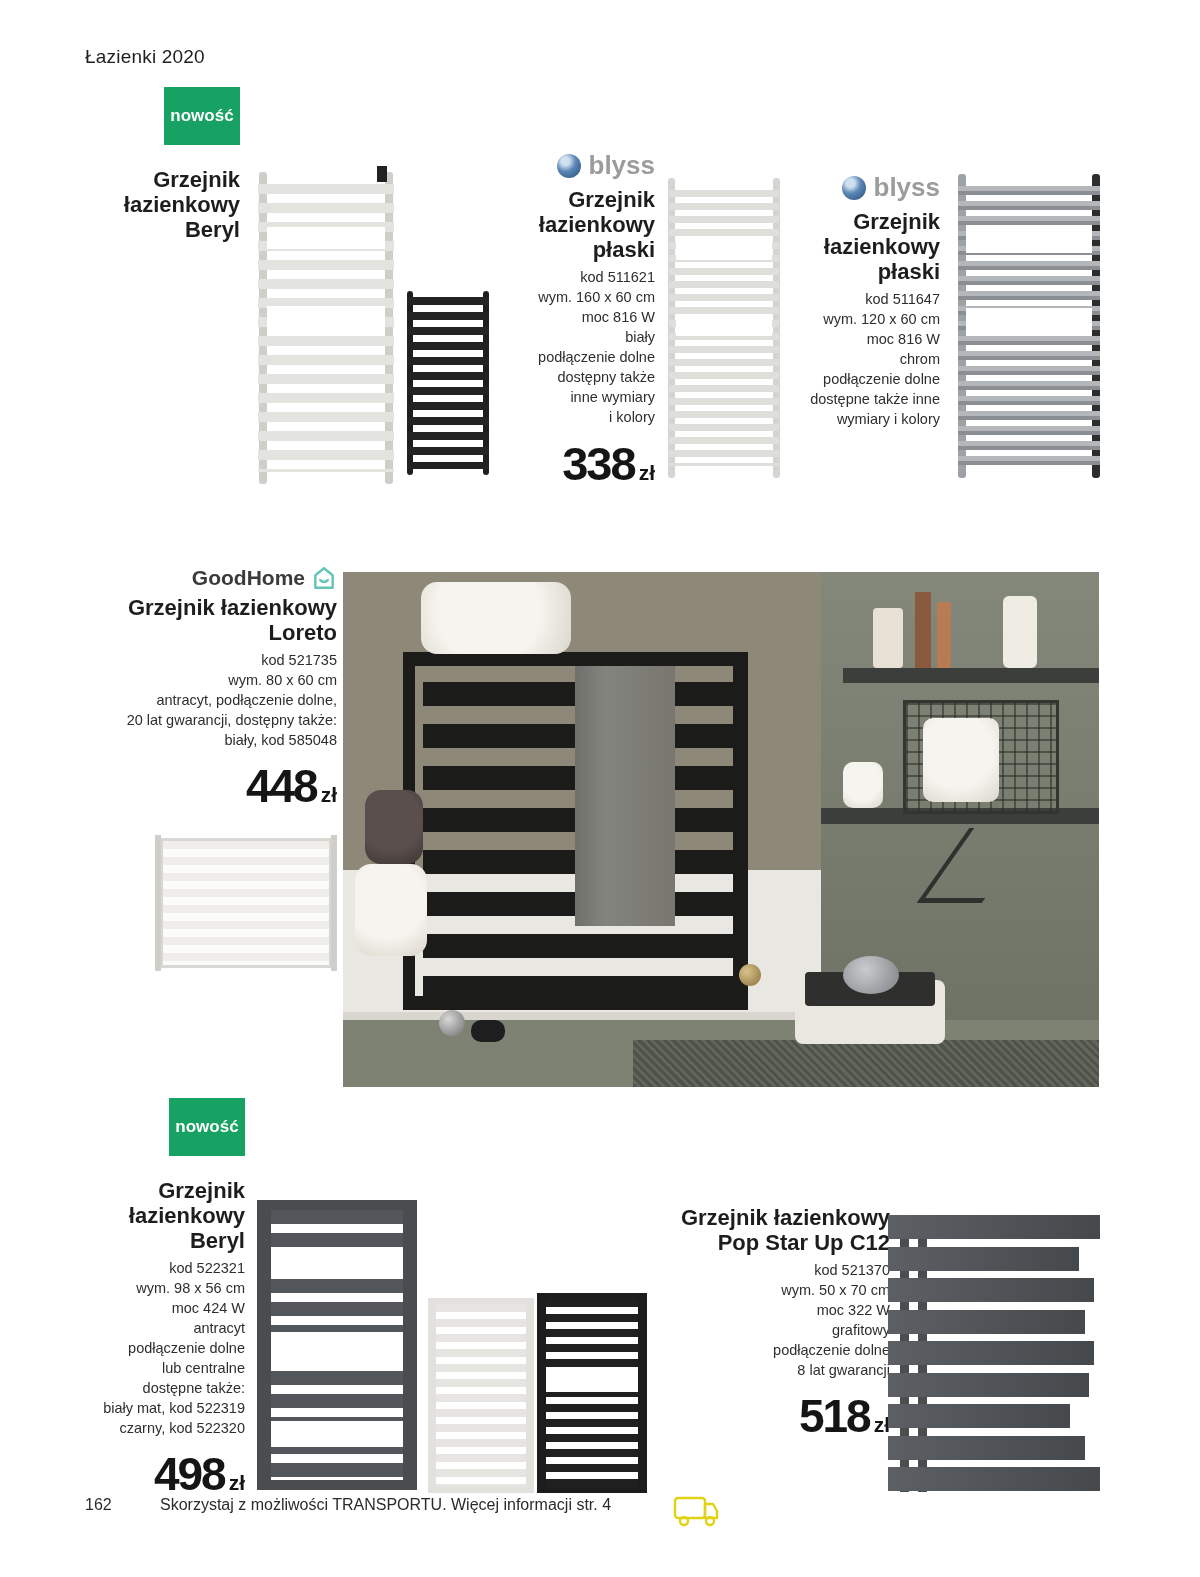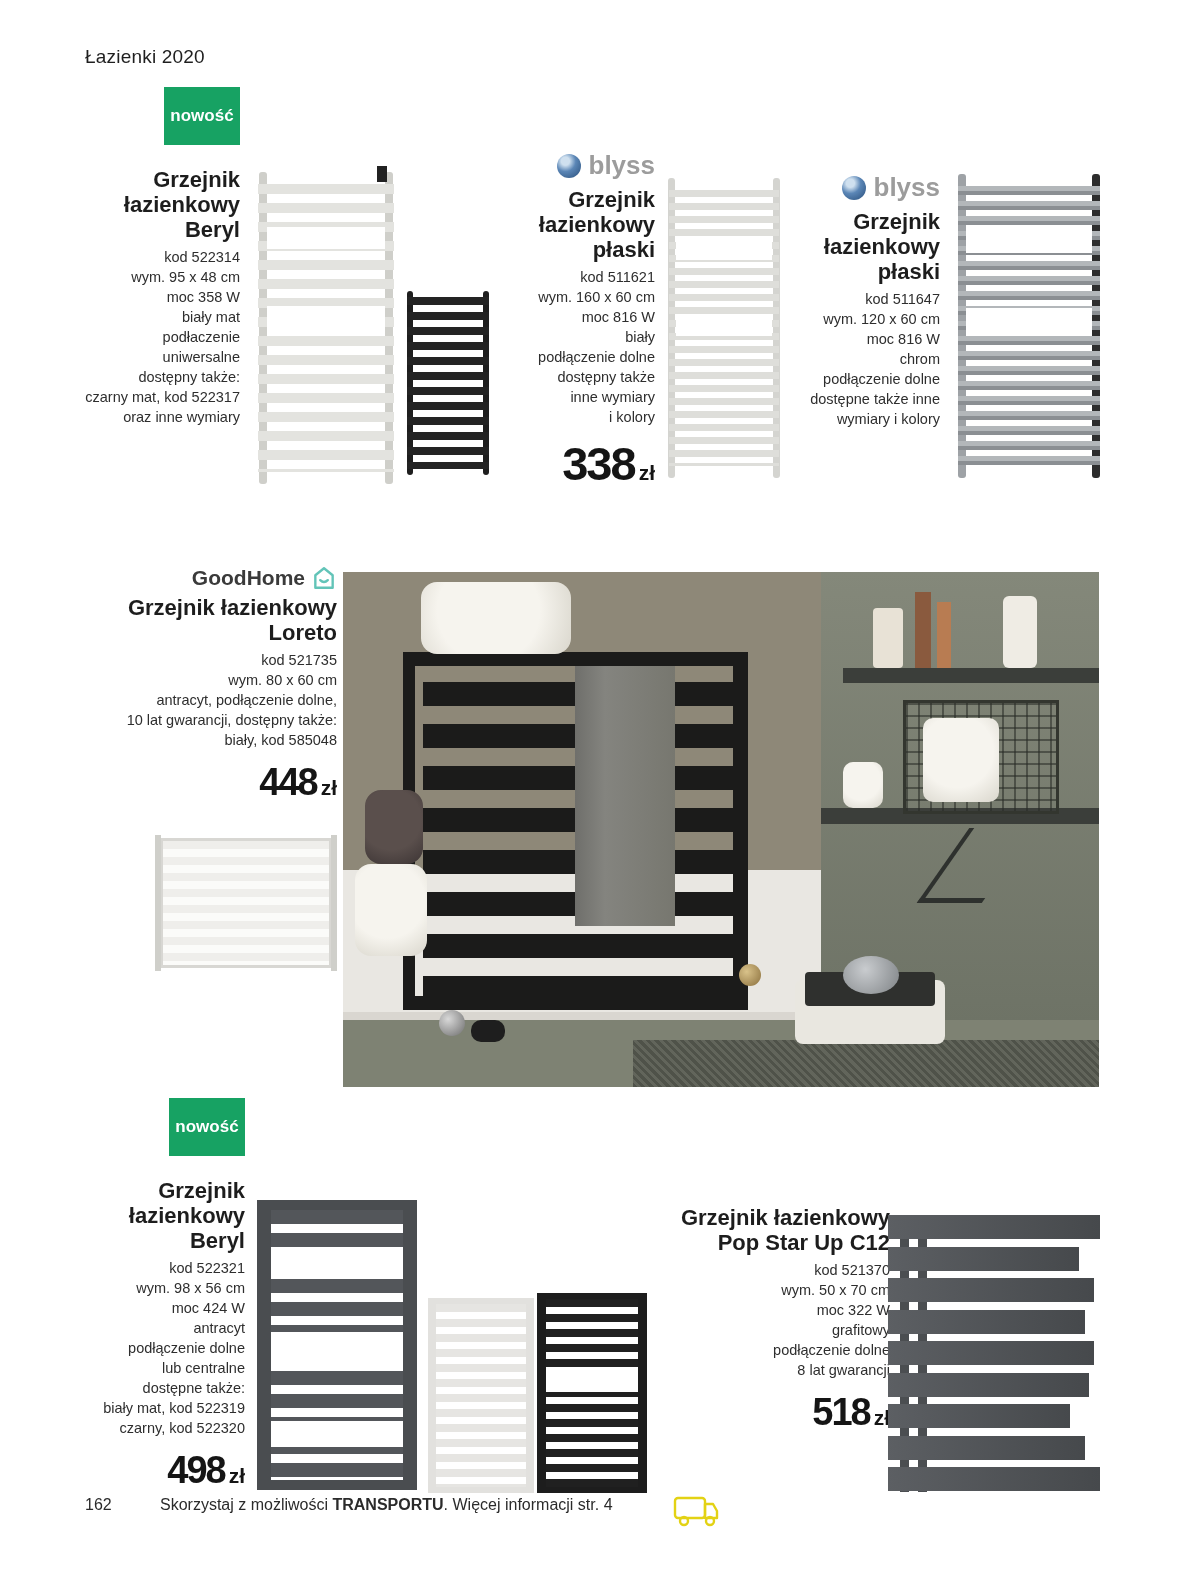--- a/index.html
+++ b/index.html
@@ -11,21 +11,21 @@
 
   
   .prod{position:absolute;text-align:right;}
   .badge{display:inline-block;background:#17a263;color:#fff;font-weight:bold;
          font-size:17px;width:76px;height:58px;line-height:58px;text-align:center;}
   .ptitle{margin:0;font-size:22px;line-height:25px;font-weight:bold;color:#1d1d1d;}
   .ptitle span{display:block;}
   .pdetails{margin-top:5px;font-size:14.5px;line-height:20px;color:#2e2e2e;}
   .price{margin-top:13px;font-weight:bold;color:#151515;line-height:1;}
   .price .num{font-size:47px;letter-spacing:-2px;}
-  .price.big .num{font-size:38px;text-align:right;}
+  .price.big .num{font-size:46px;text-align:right;}
   .price .cur{font-size:21px;margin-left:4px;}
 
   
   .blyss{display:flex;justify-content:flex-end;align-items:center;gap:8px;
          font-size:26px;font-weight:bold;color:#9c9c9c;margin-bottom:6px;}
   .sphere{display:inline-block;width:24px;height:24px;border-radius:50%;
           background:radial-gradient(circle at 35% 30%, #cfe0ef 0 18%, #5b86b6 45%, #274d79 100%);}
   .goodhome{display:flex;justify-content:flex-end;align-items:center;gap:6px;
             font-size:21px;font-weight:bold;color:#3a3a3a;margin-bottom:4px;}
   .ghicon{width:26px;height:26px;}
@@ -93,48 +93,37 @@
   .toweldisc{background:radial-gradient(circle at 45% 40%,#f6f4ee 0 55%,#d9d6cc 100%);border-radius:10px;}
   .rolled{border-radius:16px;}
   .trframe{background:#1b1b1a;}
   .trslats{background:repeating-linear-gradient(180deg,#1b1b1a 0 24px,transparent 24px 42px);}
   .gtowel{background:linear-gradient(90deg,#6f6f6b,#84847f 30%,#77776f);}
   .scale{background:#e9e7e0;border-radius:8px;}
   .scaletop{background:#2f302e;border-radius:4px;}
   .bowl{background:radial-gradient(circle at 40% 35%,#c9cccf,#7e8285);border-radius:50%;}
   .fnum{position:absolute;left:85px;top:1496px;font-size:16px;}
   .ftext{position:absolute;left:160px;top:1496px;font-size:16px;}
-  .ftext b{font-weight:bold;}
+  .ftext b{font-weight:normal;}
   .truck{position:absolute;left:672px;top:1490px;}
 </style>
 </head>
 <body>
 
 <div id="page">
 
   <div class="abs hdr">Łazienki 2020</div>
 
   <div class="prod" style="left:20px;top:87px;width:220px;">
     <div class="badge">nowość</div>
     <h3 class="ptitle" style="margin-top:22px;">
       <span>Grzejnik</span>
       <span>łazienkowy</span>
       <span>Beryl</span>
     </h3>
-    <div class="pdetails">
-      <div>kod 522314</div>
-      <div>wym. 95 x 48 cm</div>
-      <div>moc 358 W</div>
-      <div>biały mat</div>
-      <div>podłaczenie</div>
-      <div>uniwersalne</div>
-      <div>dostępny także:</div>
-      <div>czarny mat, kod 522317</div>
-      <div>oraz inne wymiary</div>
-    </div>
   </div>
 
   <div class="ladder lad-white" style="left:253px;top:170px;width:146px;height:316px;">
     <div class="rail" style="left:6px;"></div>
     <div class="rail" style="right:6px;"></div>
     <div class="rungs"></div>
     <div class="gap" style="top:18%;height:22px;left:14px;right:14px;"></div>
     <div class="gap" style="top:43%;height:24px;left:14px;right:14px;"></div>
     <div class="valve" style="right:12px;"></div>
   </div>
@@ -215,21 +204,21 @@
       </svg>
     </div>
     <h3 class="ptitle">
       <span>Grzejnik łazienkowy</span>
       <span>Loreto</span>
     </h3>
     <div class="pdetails">
       <div>kod 521735</div>
       <div>wym. 80 x 60 cm</div>
       <div>antracyt, podłączenie dolne,</div>
-      <div>10 lat gwarancji, dostępny także:</div>
+      <div>20 lat gwarancji, dostępny także:</div>
       <div>biały, kod 585048</div>
     </div>
     <div class="price big">
       <span class="num">448</span><span class="cur">zł</span>
     </div>
   </div>
 
   <div class="hrad" style="left:160px;top:838px;width:166px;height:124px;"></div>
 
   <div class="photo">

